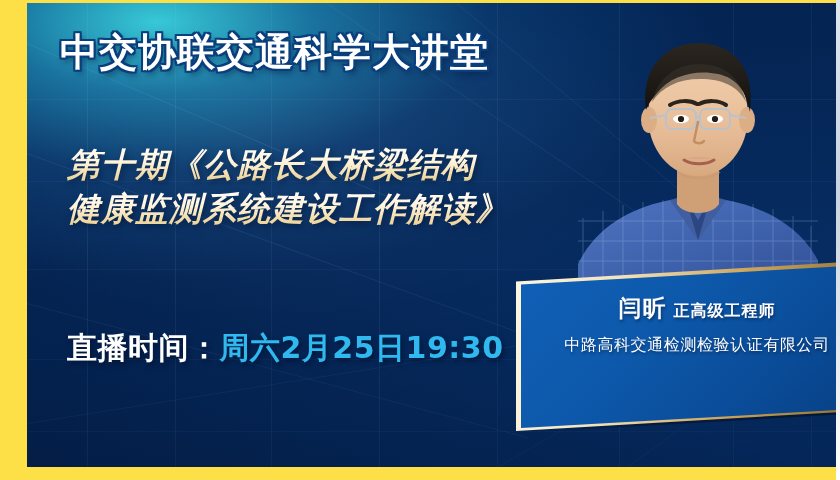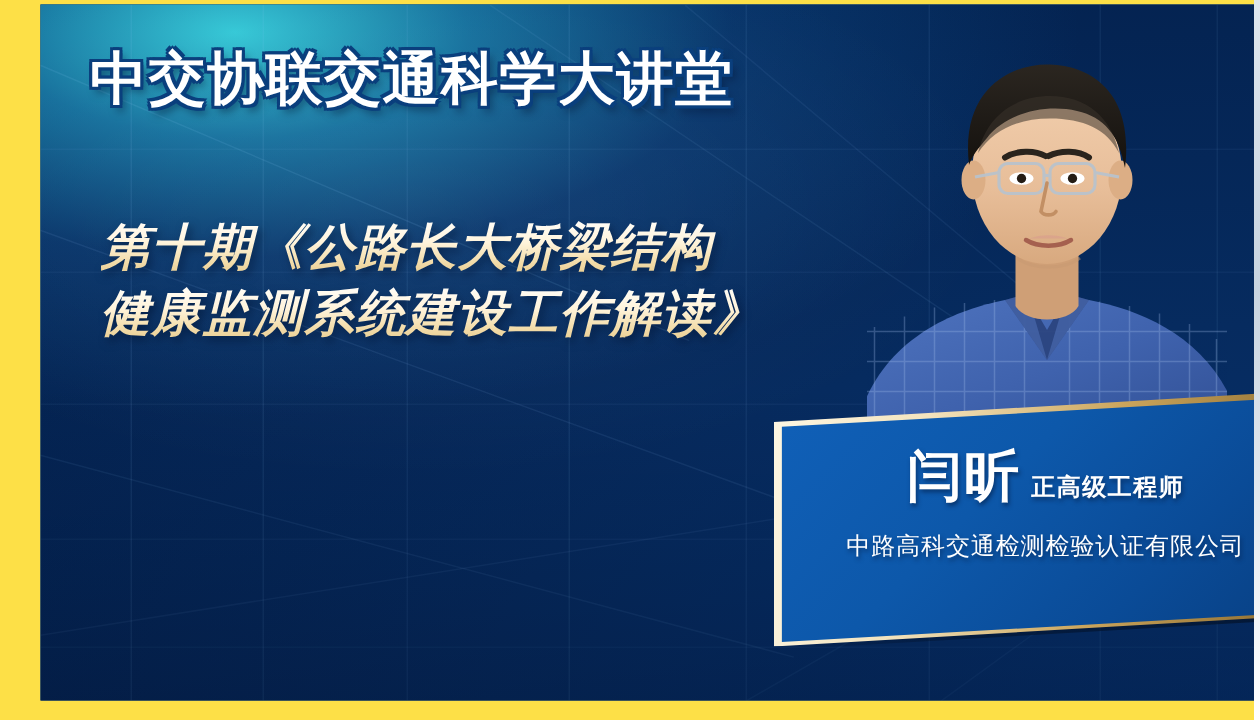--- a/index.html
+++ b/index.html
@@ -83,21 +83,21 @@
     clip-path:polygon(0% 12%, 100% 0%, 100% 88%, 0% 100%);
   }
   #panel-body{
     position:absolute;left:5px;top:4px;width:344px;height:163px;
     background:linear-gradient(135deg,#1060b8 0%,#0d58aa 40%,#0a4b97 72%,#083f82 100%);
     clip-path:polygon(0% 12%, 100% 0%, 100% 88%, 0% 100%);
   }
   #panel-text{position:absolute;left:18px;top:32px;width:326px;text-align:center;}
   #spk-row{white-space:nowrap;}
   #spk-name{
-    font-size:37px;font-weight:bold;color:#ffffff;letter-spacing:1px;
+    font-size:23px;font-weight:bold;color:#ffffff;letter-spacing:1px;
     font-family:"DejaVu Sans","Liberation Sans",sans-serif;
     text-shadow:1px 2px 3px rgba(0,18,50,.5);
   }
   #spk-title{
     font-size:16px;font-weight:bold;color:#ffffff;letter-spacing:1px;margin-left:7px;
     font-family:"DejaVu Sans","Liberation Sans",sans-serif;
     text-shadow:1px 2px 3px rgba(0,18,50,.5);
   }
   #spk-org{
     margin-top:11px;font-size:16px;color:#ffffff;letter-spacing:.6px;white-space:nowrap;
@@ -224,20 +224,23 @@
       </svg>
     </div>
 
     <div id="headline">中交协联交通科学大讲堂</div>
 
     <div id="subtitle">
       <div class="sub-line">第十期《公路长大桥梁结构</div>
       <div class="sub-line">健康监测系统建设工作解读》</div>
     </div>
 
+    <div id="livetime">
+      <span class="lt-label">直播时间：</span><span class="lt-value">周六2月25日19:30</span>
+    </div>
 
     <div id="panel-wrap">
       <div id="panel-shadow"></div>
       <div id="panel-gold"></div>
       <div id="panel-body"></div>
       <div id="panel-text">
         <div id="spk-row">
           <span id="spk-name">闫昕</span><span id="spk-title">正高级工程师</span>
         </div>
         <div id="spk-org">中路高科交通检测检验认证有限公司</div>

